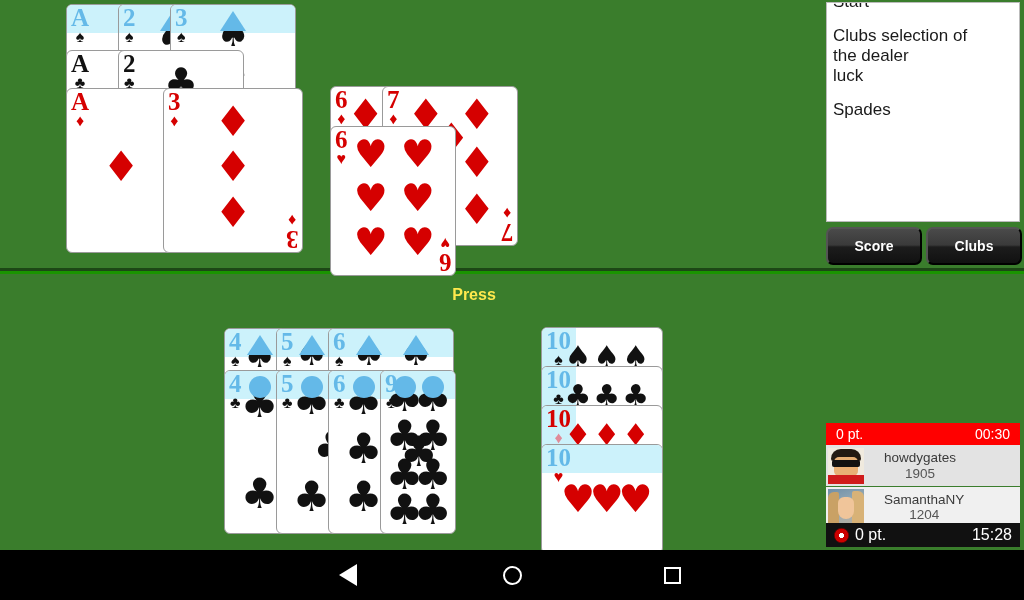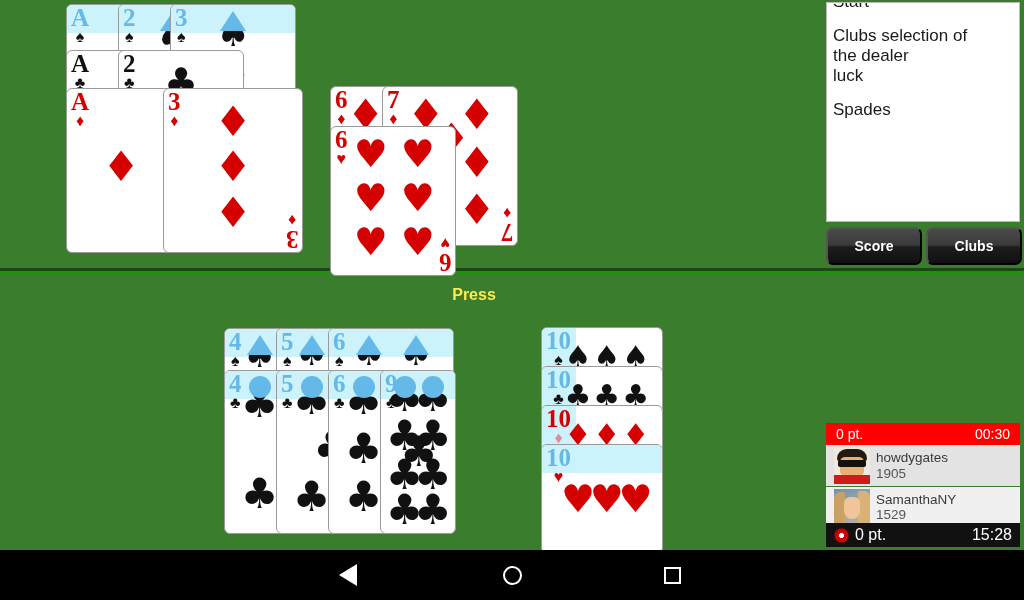--- a/index.html
+++ b/index.html
@@ -146,21 +146,21 @@
     background: #111; color: #fff; height: 24px;
     display: flex; align-items: center; justify-content: space-between; padding: 0 8px;
   }
   .rec-icon {
     width: 15px; height: 15px; border-radius: 50%;
     background: radial-gradient(circle at 50% 50%, #fff 0 22%, #cc0000 24% 62%, #7a0000 64% 100%);
     flex: 0 0 auto;
   }
   #timer-bottom .left { display: flex; align-items: center; gap: 6px; }
   .player-row {
-    display: flex; align-items: center; height: 41px; gap: 6px; padding-left: 8px;
+    display: flex; align-items: center; height: 41px; gap: 20px; padding-left: 2px; text-align: center;
   }
   #player-row-0 { background: #e3e3e3; }
   #player-row-1 { background: #f0f0f0; border-top: 1px solid #3a7d2c; }
   .avatar { width: 36px; height: 36px; flex: 0 0 auto; position: relative; overflow: hidden; }
   .pinfo { display: flex; flex-direction: column; line-height: 1.12; }
   .pname { font-size: 13.5px; color: #3a3a3a; }
   .pscore { font-size: 13.5px; color: #555; }
 
   
   .av1 { background: #f0eade; }
@@ -497,21 +497,21 @@
     </div>
 
     <div class="player-row" id="player-row-1">
       <div class="avatar av2">
         <div class="hairL"></div>
           <div class="hairR"></div>
           <div class="face2"></div>
       </div>
       <div class="pinfo">
         <span class="pname">SamanthaNY</span>
-        <span class="pscore">1529</span>
+        <span class="pscore">1204</span>
       </div>
     </div>
 
     <div id="timer-bottom">
       <span class="left">
         <span class="rec-icon"></span>
         <span>0 pt.</span>
       </span>
       <span>15:28</span>
     </div>

